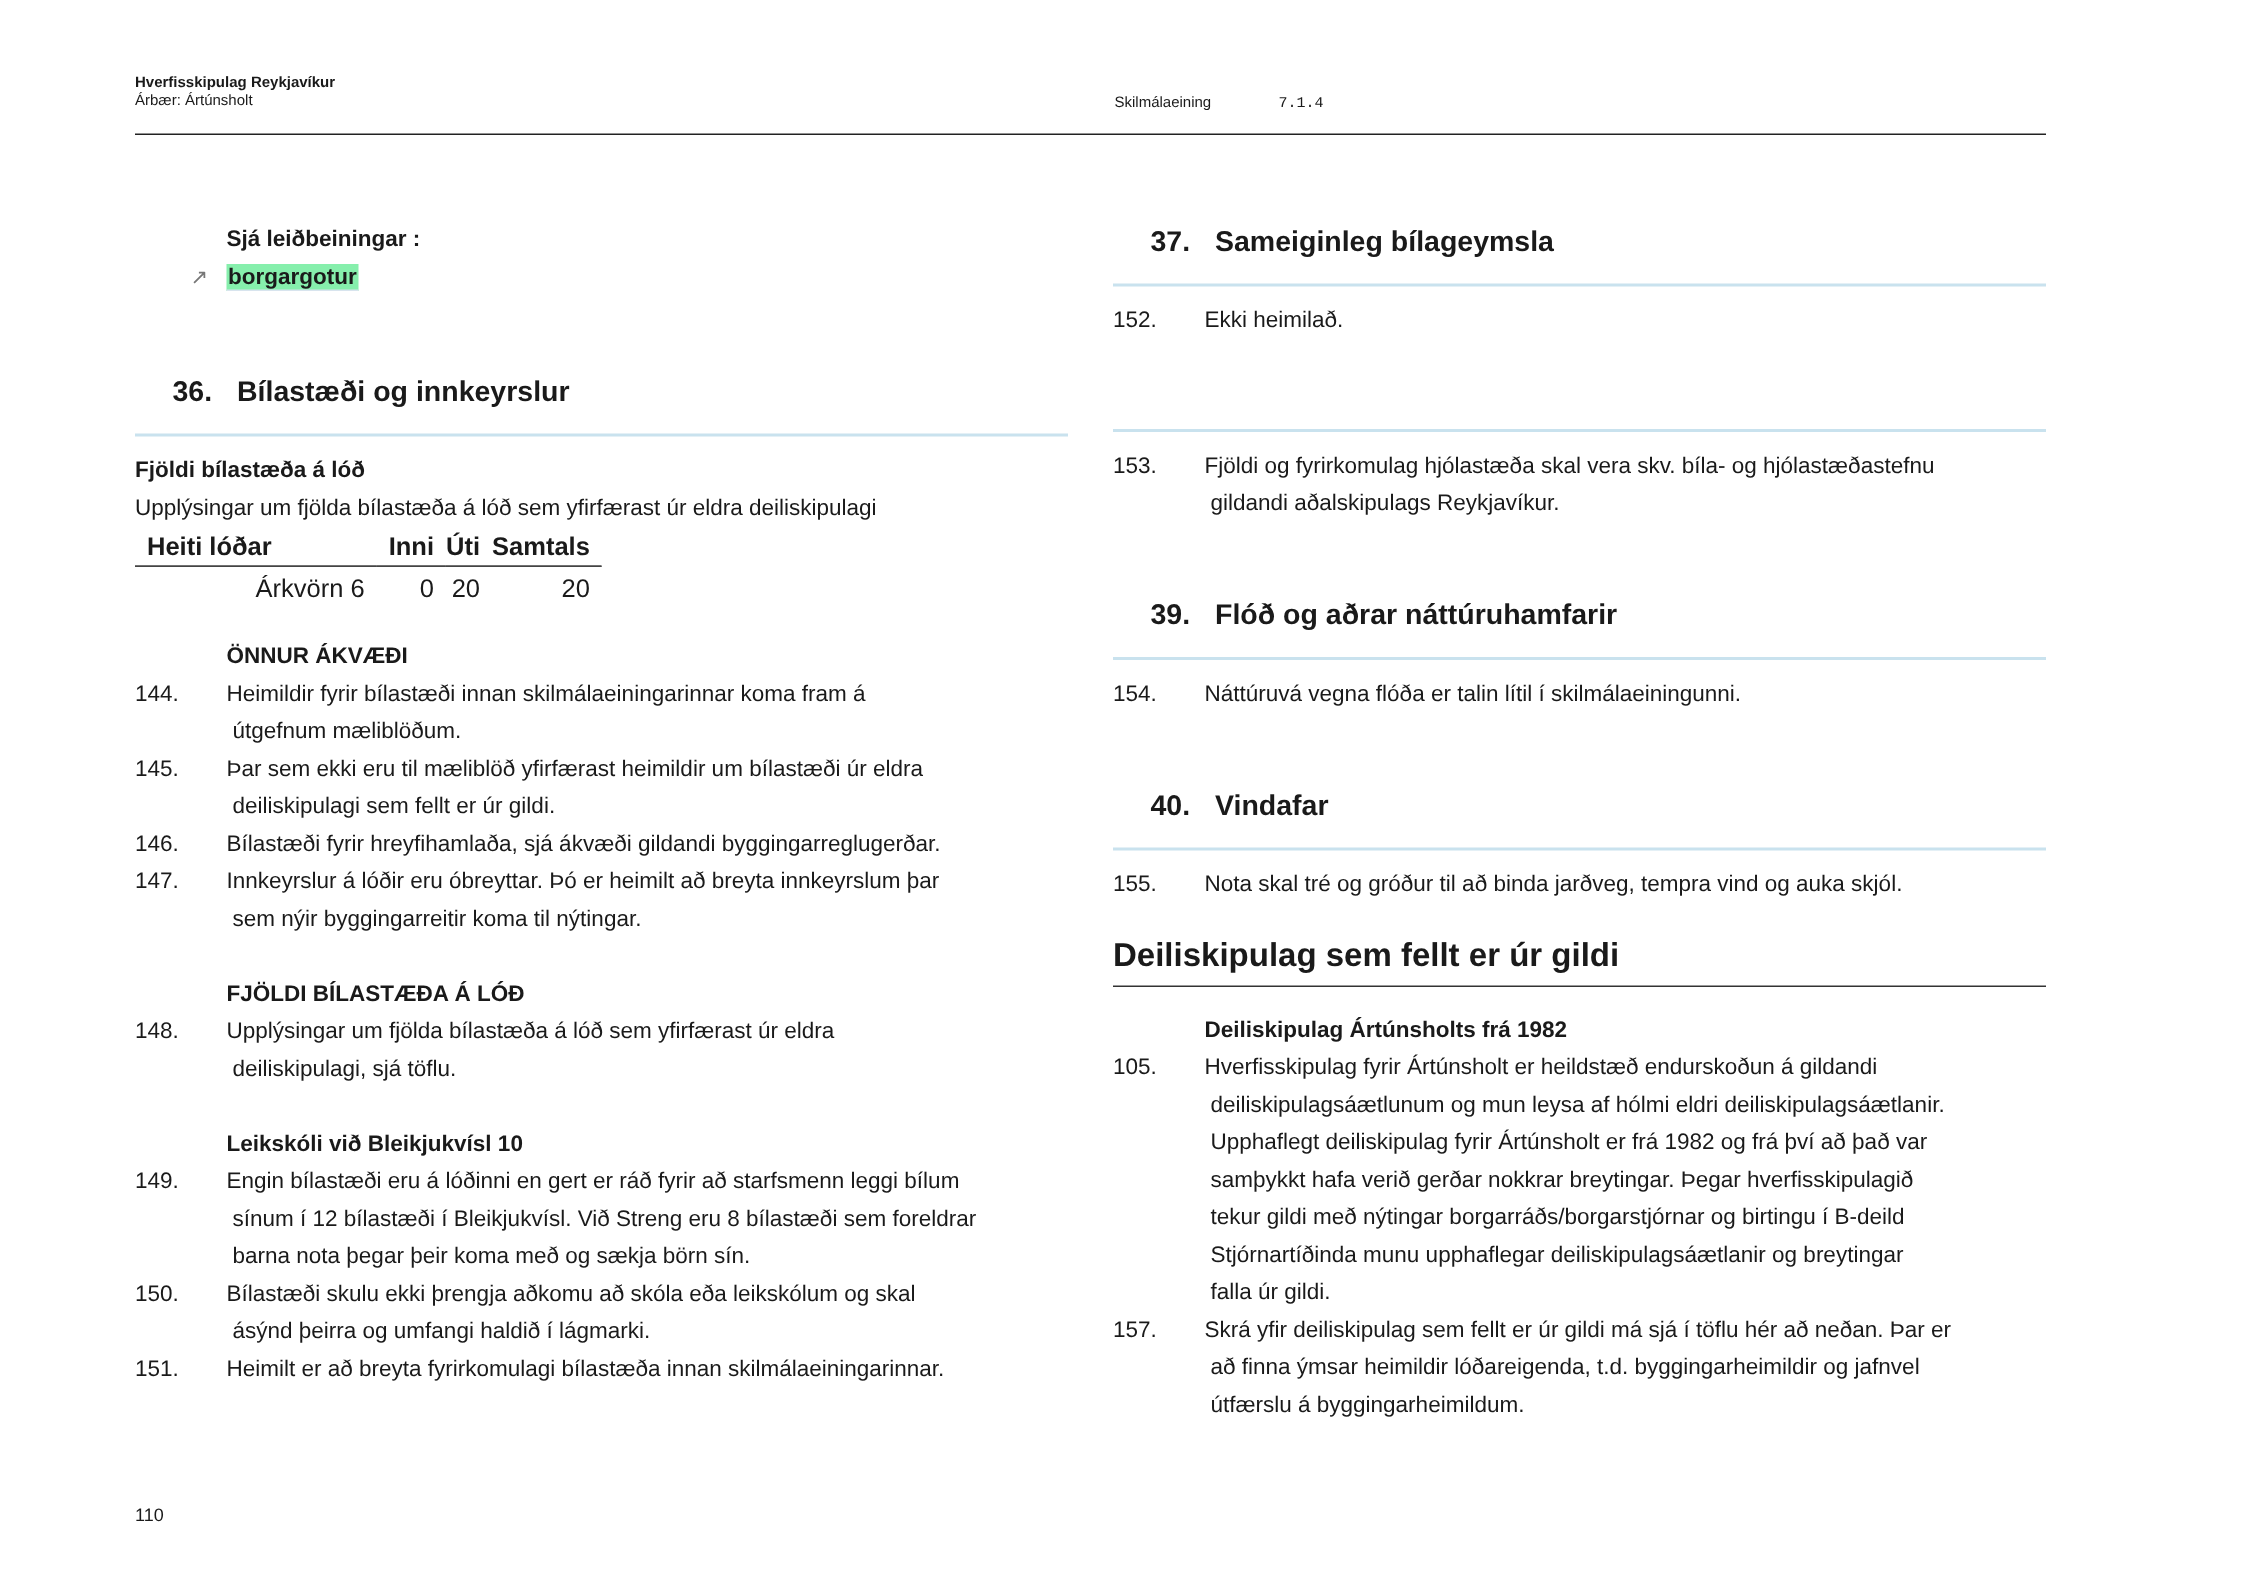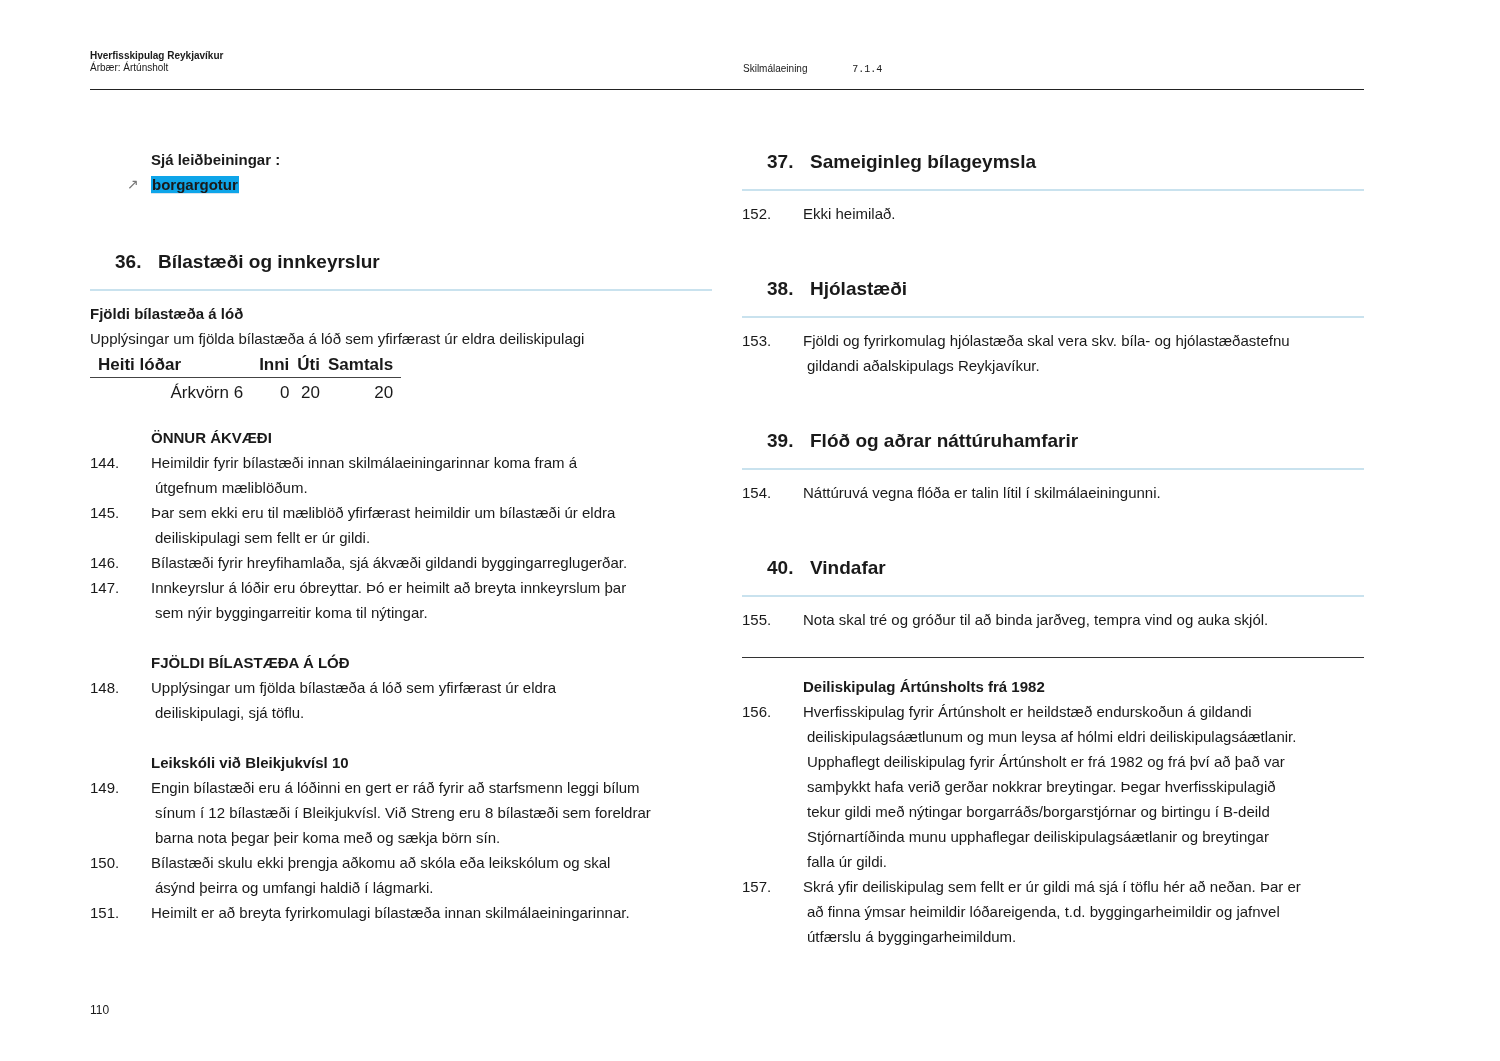--- a/index.html
+++ b/index.html
@@ -13,21 +13,21 @@
     .hdr-right .num { margin-left: 42px; font-family: Liberation Mono, monospace; }
     .hdr-rule { position: absolute; left: 90px; top: 89px; width: 1274px; height: 1px; background: #222; }
 
     .col { position: absolute; font-size: 15px; line-height: 25px; }
     .col-left { left: 90px; top: 147px; width: 622px; }
     .col-right { left: 742px; top: 147px; width: 622px; }
 
     .see { margin-left: 61px; font-weight: bold; }
     .link-row { position: relative; margin-left: 61px; font-weight: bold; }
     .link-row .arrow { position: absolute; left: -24px; color: #777; font-weight: normal; font-size: 14px; }
-    .link-row .link { background: #0ea5e9; border-bottom: 1px solid #d8e4ee; padding: 0 1px; }
+    .link-row .link { background: #86efac; border-bottom: 1px solid #d8e4ee; padding: 0 1px; }
 
     .sec-head { font-size: 19px; font-weight: bold; padding-left: 25px; height: 30px; line-height: 30px; }
     .sec-head .n { display: inline-block; width: 43px; }
     .sec-rule { height: 2px; background: #c9e2ee; margin-top: 12px; }
 
     .subhead { font-weight: bold; }
     .indent-head { margin-left: 61px; font-weight: bold; }
     .item { position: relative; padding-left: 61px; }
     .item .num { position: absolute; left: 0; top: 0; }
     .item .txt { display: block; }
@@ -154,23 +154,20 @@
   <div class="sec-rule"></div>
   <div style="height:10px"></div>
   <div id="items37">
       <div class="item">
         <span class="num">152.</span>
         <span class="txt">Ekki heimilað.</span>
       </div>
     </div>
 
   <div style="height:48px"></div>
-  <div class="sec-head">
-    <span class="n">38.</span><span>Hjólastæði</span>
-  </div>
   <div class="sec-rule"></div>
   <div style="height:10px"></div>
   <div id="items38">
       <div class="item">
         <span class="num">153.</span>
         <span class="txt">Fjöldi og fyrirkomulag hjólastæða skal vera skv. bíla- og hjólastæðastefnu</span>
         <span class="txt cont">gildandi aðalskipulags Reykjavíkur.</span>
       </div>
     </div>
 
@@ -194,26 +191,27 @@
   <div class="sec-rule"></div>
   <div style="height:10px"></div>
   <div id="items40">
       <div class="item">
         <span class="num">155.</span>
         <span class="txt">Nota skal tré og gróður til að binda jarðveg, tempra vind og auka skjól.</span>
       </div>
     </div>
 
   <div style="height:20px"></div>
+  <div class="big-head">Deiliskipulag sem fellt er úr gildi</div>
   <div class="big-rule"></div>
   <div style="height:16px"></div>
   <div class="indent-head">Deiliskipulag Ártúnsholts frá 1982</div>
   <div id="itemsRev">
       <div class="item">
-        <span class="num">156.</span>
+        <span class="num">105.</span>
         <span class="txt">Hverfisskipulag fyrir Ártúnsholt er heildstæð endurskoðun á gildandi</span>
         <span class="txt cont">deiliskipulagsáætlunum og mun leysa af hólmi eldri deiliskipulagsáætlanir.</span>
         <span class="txt cont">Upphaflegt deiliskipulag fyrir Ártúnsholt er frá 1982 og frá því að það var</span>
         <span class="txt cont">samþykkt hafa verið gerðar nokkrar breytingar. Þegar hverfisskipulagið</span>
         <span class="txt cont">tekur gildi með nýtingar borgarráðs/borgarstjórnar og birtingu í B-deild</span>
         <span class="txt cont">Stjórnartíðinda munu upphaflegar deiliskipulagsáætlanir og breytingar</span>
         <span class="txt cont">falla úr gildi.</span>
       </div>
       <div class="item">
         <span class="num">157.</span>

